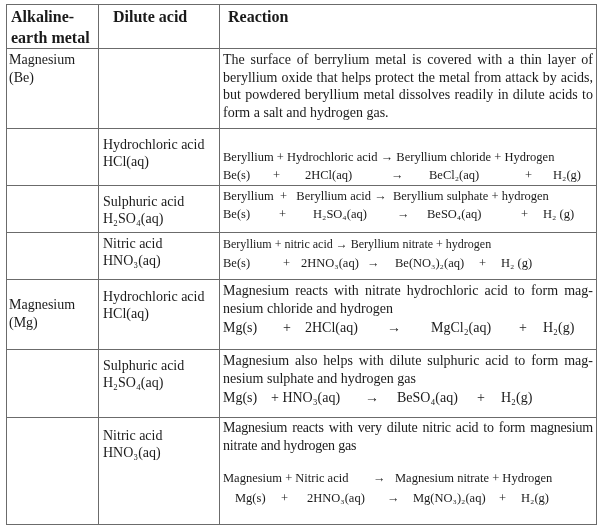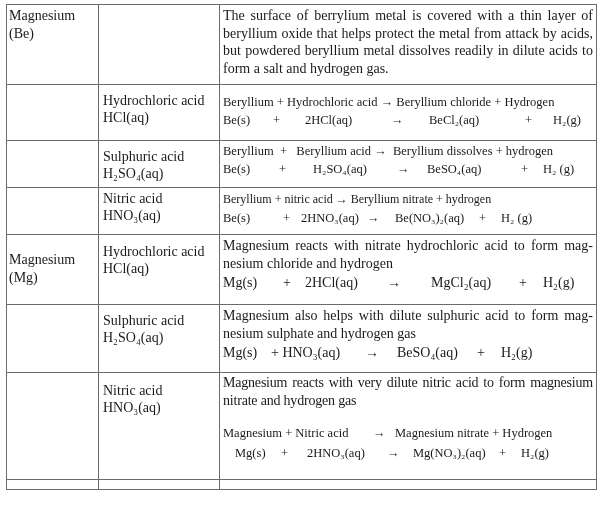--- a/index.html
+++ b/index.html
@@ -23,43 +23,48 @@
 </head>
 <body>
 
 <table>
   <colgroup>
     <col style="width:92px">
     <col style="width:121px">
     <col style="width:377px">
   </colgroup>
   <tbody>
+      <tr style="height:41px">
+    <th><span>Alkaline-</span><br><span>earth metal</span></th>
+    <th class="c2">Dilute acid</th>
+    <th class="c3">Reaction</th>
+  </tr>
 
   <tr style="height:80px">
     <td class="metal"><span>Magnesium</span><br><span>(Be)</span></td>
     <td></td>
     <td class="rx">
           <div class="para" style="text-align:justify">The surface of berrylium metal is  covered with a thin layer of beryllium oxide that helps protect the metal from attack by acids, but powdered beryllium metal dissolves readily in dilute acids to form a salt and hydrogen gas.</div>
         </td>
   </tr>
 
   <tr style="height:56px">
     <td></td>
     <td class="acid" style="padding-top:7px"><span>Hydrochloric acid</span><br><span>HCl(aq)</span></td>
-    <td class="rx" style="padding-top:9px">
+    <td class="rx" style="padding-top:20px">
       <div class="wordeq"><span>Beryllium + Hydrochloric acid</span> <span class="arrow">→</span> <span>Beryllium chloride + Hydrogen</span></div>
       <div class="symeq"><span class="sp" style="width:50px">Be(s)</span><span class="sp" style="width:32px">+</span><span class="sp" style="width:86px">2HCl(aq)</span><span class="sp" style="width:38px">→</span><span class="sp" style="width:96px">BeCl₂(aq)</span><span class="sp" style="width:28px">+</span><span class="sp">H₂(g)</span></div>
     </td>
   </tr>
 
   <tr style="height:47px">
     <td></td>
     <td class="acid" style="padding-top:7px"><span>Sulphuric acid</span><br><span>H₂SO₄(aq)</span></td>
     <td class="rx">
-      <div class="wordeq" style="white-space:pre"><span>Beryllium  +   Beryllium acid</span> <span class="arrow">→</span>  <span>Beryllium dissolves + hydrogen</span></div>
+      <div class="wordeq" style="white-space:pre"><span>Beryllium  +   Beryllium acid</span> <span class="arrow">→</span>  <span>Beryllium sulphate + hydrogen</span></div>
       <div class="symeq"><span class="sp" style="width:56px">Be(s)</span><span class="sp" style="width:34px">+</span><span class="sp" style="width:84px">H₂SO₄(aq)</span><span class="sp" style="width:30px">→</span><span class="sp" style="width:94px">BeSO₄(aq)</span><span class="sp" style="width:22px">+</span><span class="sp">H₂ (g)</span></div>
     </td>
   </tr>
 
   <tr style="height:47px">
     <td></td>
     <td class="acid" style="padding-top:2px"><span>Nitric acid</span><br><span>HNO₃(aq)</span></td>
     <td class="rx">
       <div class="wordeq" style="font-size:12px;line-height:19px"><span>Beryllium + nitric acid</span> <span class="arrow">→</span> <span>Beryllium nitrate + hydrogen</span></div>
       <div class="symeq"><span class="sp" style="width:60px">Be(s)</span><span class="sp" style="width:18px">+</span><span class="sp" style="width:66px">2HNO₃(aq)</span><span class="sp" style="width:28px">→</span><span class="sp" style="width:84px">Be(NO₃)₂(aq)</span><span class="sp" style="width:22px">+</span><span class="sp">H₂ (g)</span></div>

